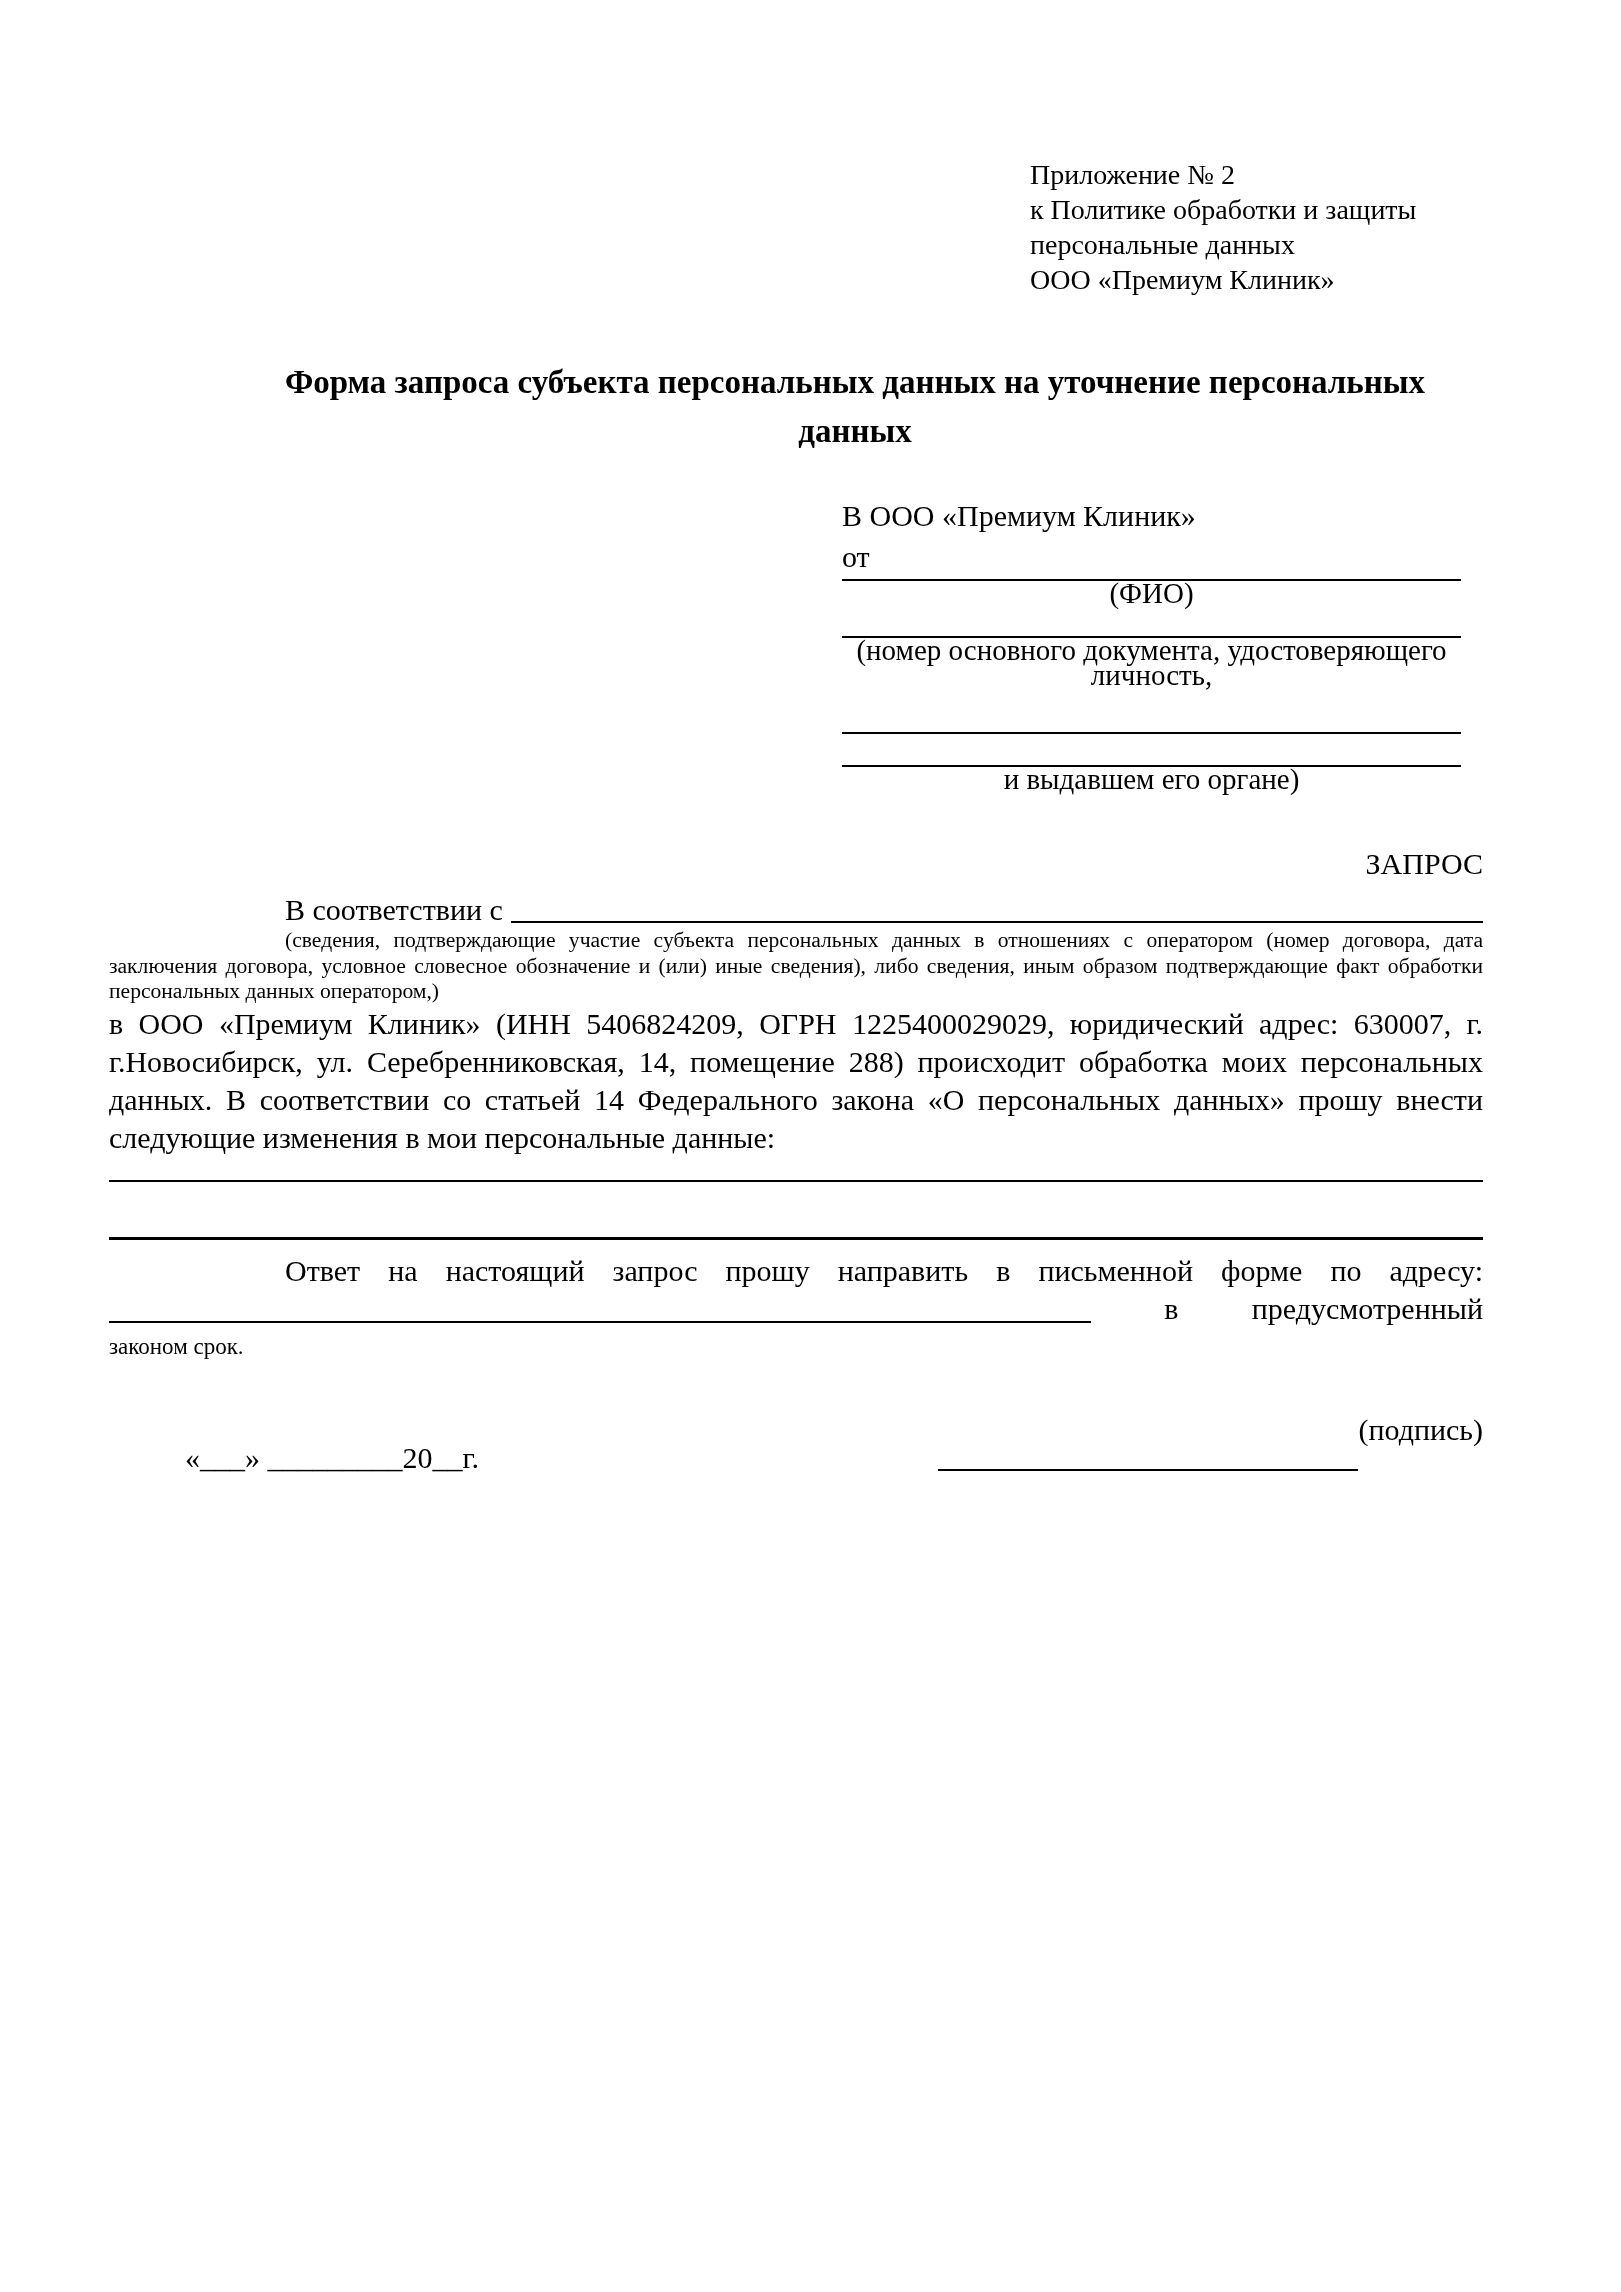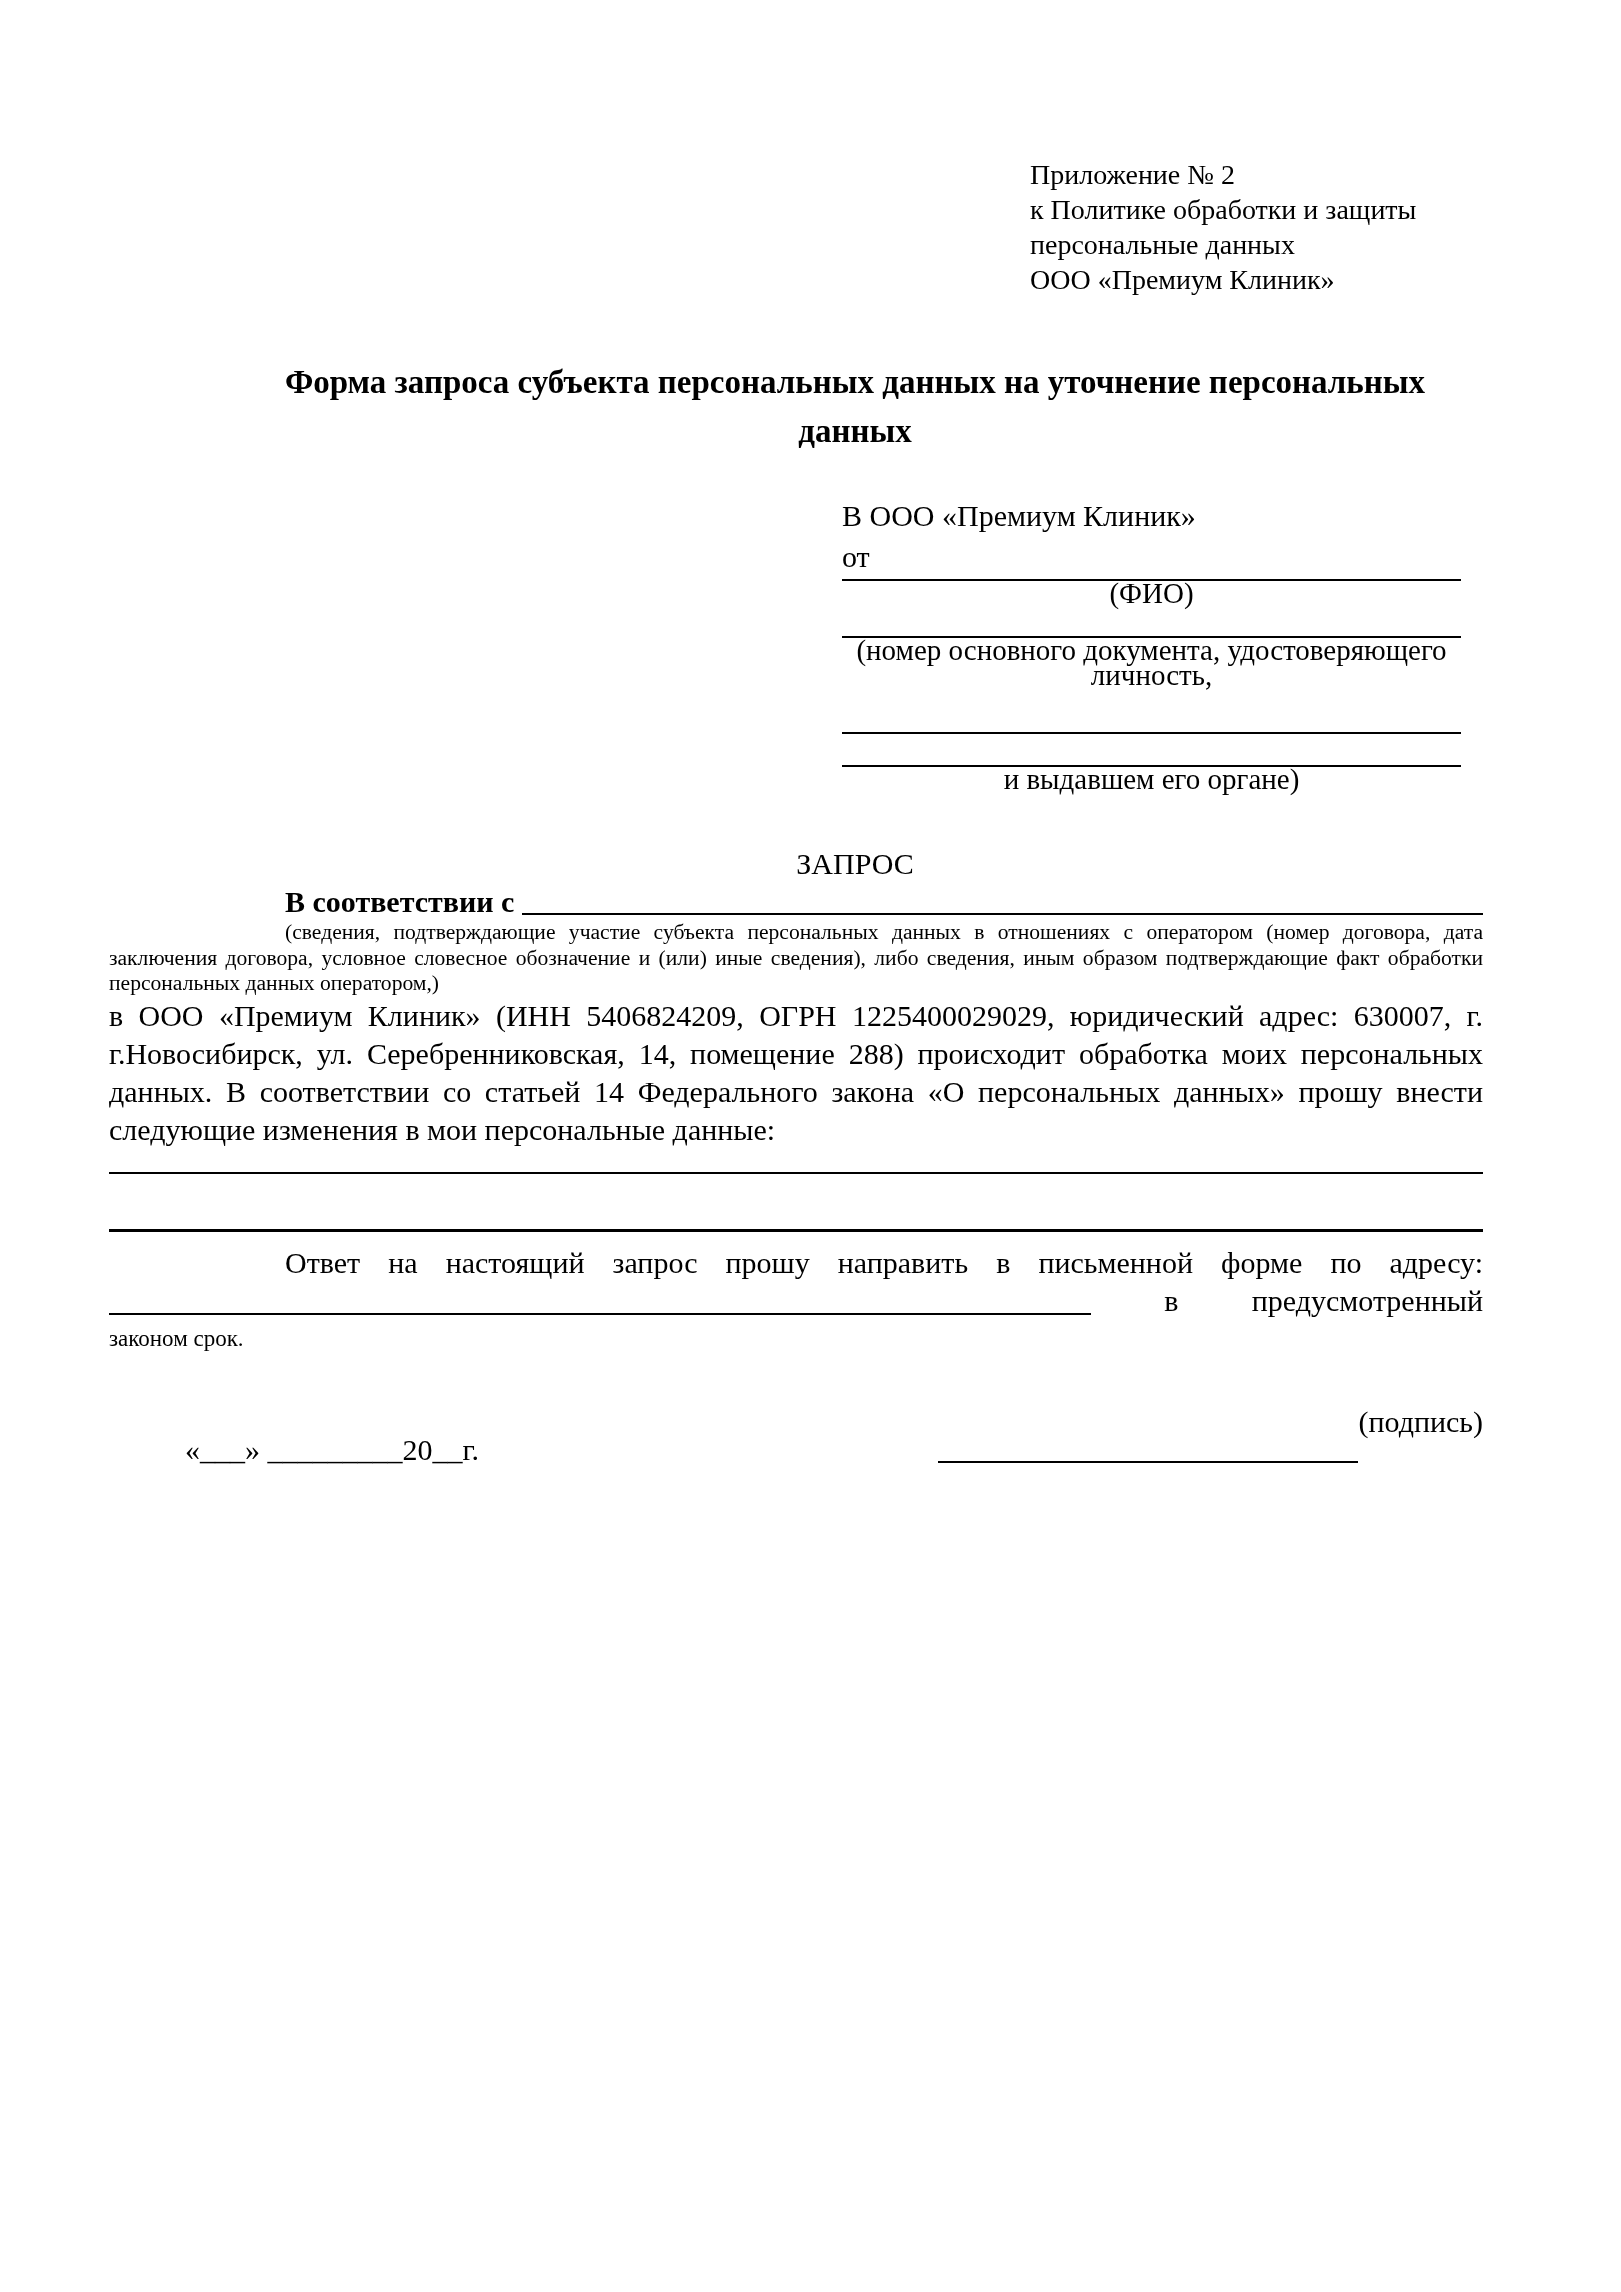--- a/index.html
+++ b/index.html
@@ -57,29 +57,28 @@
     font-size:29px;
     line-height:25.5px;
     text-align:center;
   }
 
   
   .request-heading{
     margin-top:53px;
     font-size:30px;
     line-height:37px;
-    text-align:center;
+    text-align:right;
     padding-left:118px;
   }
   .lead{
     display:flex;
-    margin-top:1px;
+    margin-top:9px;
     font-size:30px;
     line-height:37px;
-    font-weight:bold;
   }
   .lead-label{padding-left:176px;white-space:nowrap;}
   .lead-fill{flex:1;border-bottom:2.5px solid var(--ink);margin:0 0 4.9px 7.8px;}
   .lead-note{
     font-size:21.6px;
     line-height:25.5px;
     text-align:justify;
     text-indent:176px;
   }
   .body-par{

